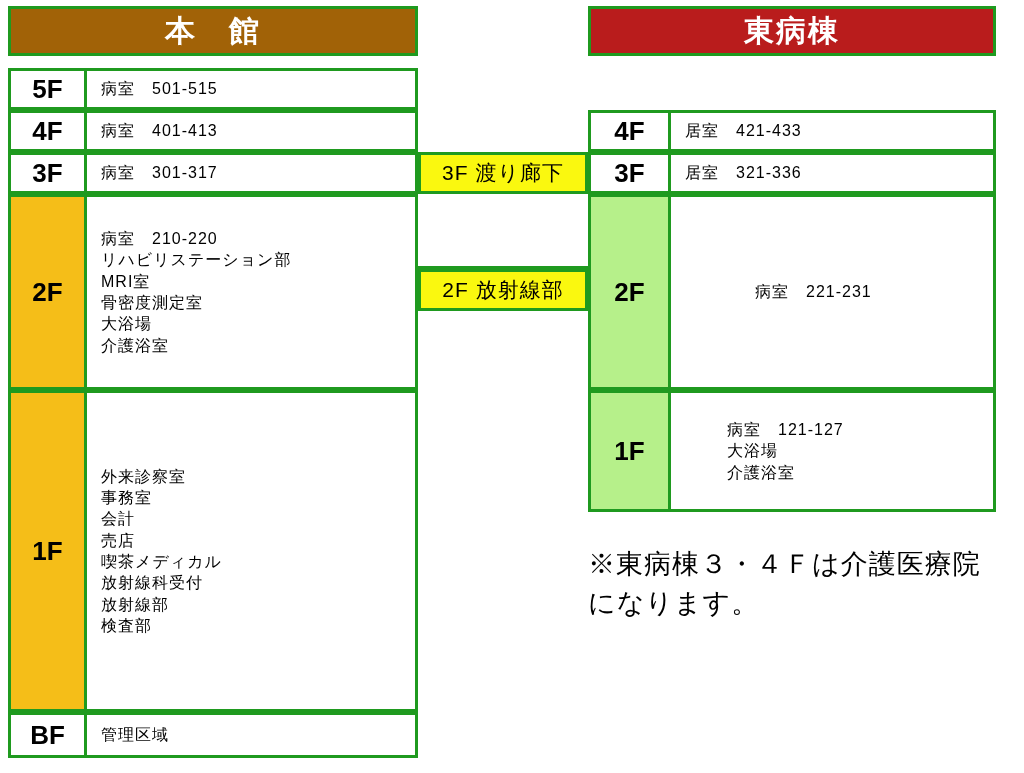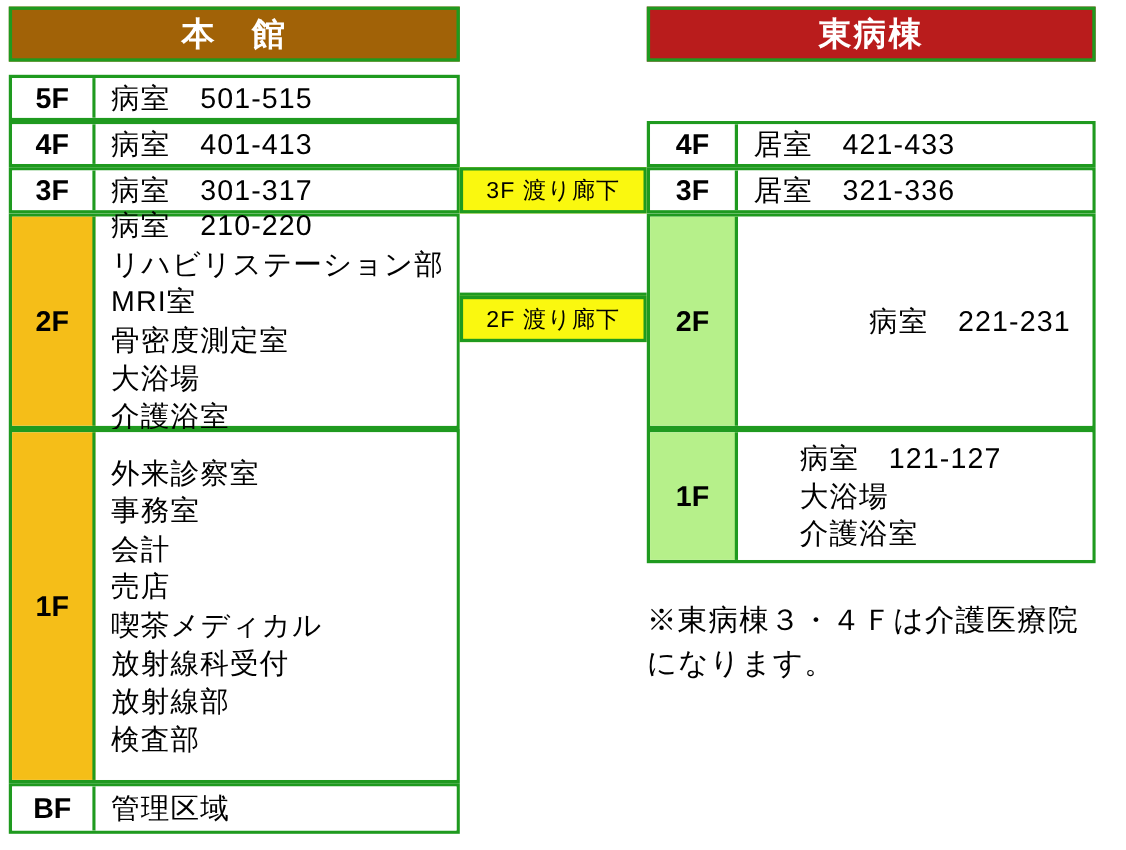--- a/index.html
+++ b/index.html
@@ -64,21 +64,21 @@
     font-size: 26px;
     border-right: 3px solid #1F9A1F;
     flex: 0 0 auto;
   }
   .fbody {
     box-sizing: border-box;
     display: flex;
     flex-direction: column;
     justify-content: center;
     padding: 4px 0 4px 14px;
-    font-size: 26px;
+    font-size: 16px;
     line-height: 1.33;
     letter-spacing: 1px;
     flex: 1 1 auto;
   }
   .fbody .line { white-space: pre; }
 
   
   .white  { background: #ffffff; }
   .orange { background: #F5BE18; }
   .lgreen { background: #B6F08A; }
@@ -204,40 +204,40 @@
     </div>
   </div>
 
   <div class="connector" id="conn-upper"></div>
   <div class="connector" id="conn-lower"></div>
 
   <div class="corridor" id="corr-3f">
     <span>3F 渡り廊下</span>
   </div>
   <div class="corridor" id="corr-2f">
-    <span>2F 渡り廊下</span>
+    <span>2F 放射線部</span>
   </div>
 
   <div class="fbox" id="ew-4f">
     <div class="flabel white">4F</div>
     <div class="fbody white">
       <span class="line">居室　421-433</span>
     </div>
   </div>
 
   <div class="fbox" id="ew-3f">
     <div class="flabel white">3F</div>
     <div class="fbody white">
       <span class="line">居室　321-336</span>
     </div>
   </div>
 
   <div class="fbox" id="ew-2f">
     <div class="flabel lgreen">2F</div>
-    <div class="fbody white" style="justify-content:center; padding-left:119px;">
+    <div class="fbody white" style="justify-content:center; padding-left:84px;">
       <span class="line">病室　221-231</span>
     </div>
   </div>
 
   <div class="fbox" id="ew-1f">
     <div class="flabel lgreen">1F</div>
     <div class="fbody white" style="padding-left:56px;">
       <span class="line">病室　121-127</span>
       <span class="line">大浴場</span>
       <span class="line">介護浴室</span>

